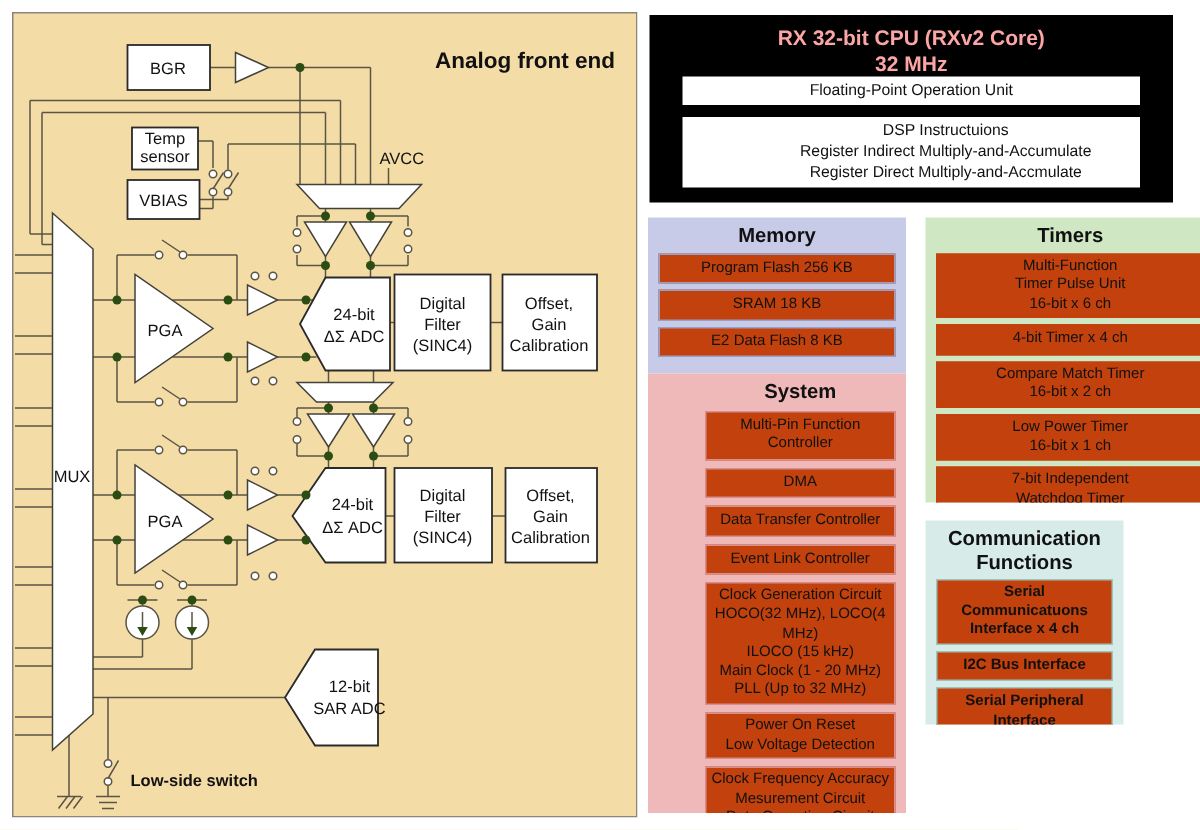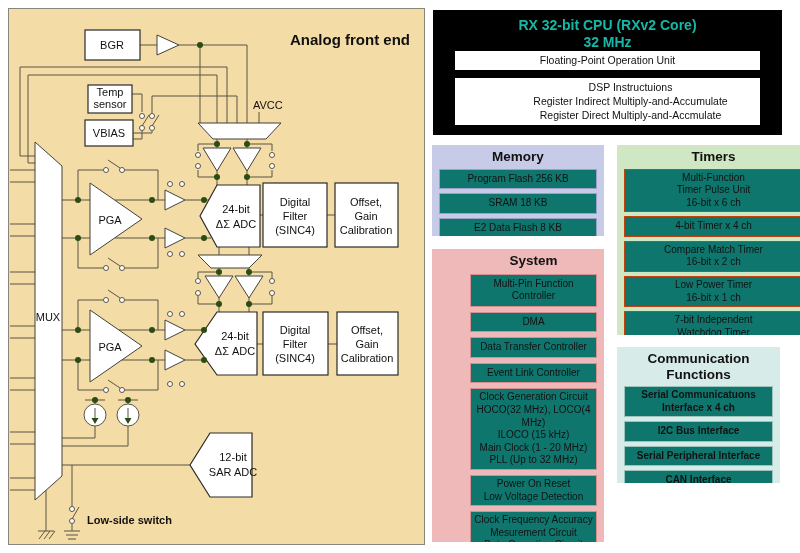--- a/index.html
+++ b/index.html
@@ -2,37 +2,37 @@
 <html><head>
 <meta charset="utf-8">
 <style>
   html,body{margin:0;padding:0;background:#fff;}
   body{font-family:"Liberation Sans", sans-serif; color:#111;}
   #stage{position:relative;width:800px;height:553px;background:#fff;overflow:hidden;}
 
   
   .panel{position:absolute;box-sizing:border-box;padding:4px 7px;display:flex;flex-direction:column;gap:4px;overflow:hidden;}
   .panel .hdr{text-align:center;font-weight:bold;font-size:13.5px;line-height:1.15;white-space:pre-line;flex:0 0 auto;}
-  .wbox{background:#0f766e;text-align:center;font-size:10px;line-height:1.26;padding:2px 1px;white-space:pre-line;
+  .wbox{background:#c2410c;text-align:center;font-size:10px;line-height:1.26;padding:2px 1px;white-space:pre-line;
         display:flex;align-items:center;justify-content:center;flex:0 0 auto;}
   .wbox.single{padding:3px 1px;}
 
-  #memory-panel{left:432px;top:145px;width:172px;height:91px;background:#c7cbe8;}
+  #memory-panel{left:432px;top:145px;width:172px;height:104px;background:#c7cbe8;}
   #memory-panel .wbox{border:1px solid #9aa0c4;}
   #timers-panel{left:617px;top:145px;width:193px;height:190px;background:#cfe7c3;}
   #timers-panel .wbox{border:1px solid #c2410c;}
   #system-panel{left:432px;top:249px;width:172px;height:293px;background:#f0b9b9;gap:5px;padding-left:38px;}
   #system-panel .wbox{border:1px solid #d68f8f;}
-  #comm-panel{left:617px;top:347px;width:163px;height:136px;background:#d7ebe8;}
+  #comm-panel{left:617px;top:347px;width:132px;height:136px;background:#d7ebe8;}
   #comm-panel .wbox{border:1px solid #9cc4bd;font-weight:bold;}
 
   
   #cpu-block{position:absolute;left:433px;top:10px;width:349px;height:125px;background:#000;box-sizing:border-box;
              padding:7px 22px 7px 22px;display:flex;flex-direction:column;}
-  #cpu-title{color:#14b8a6;font-weight:bold;font-size:14px;text-align:center;line-height:1.2;white-space:pre-line;}
+  #cpu-title{color:#fca5a5;font-weight:bold;font-size:14px;text-align:center;line-height:1.2;white-space:pre-line;}
   .cpu-box{background:#fff;color:#111;text-align:center;font-size:10.5px;line-height:1.3;white-space:pre-line;
            padding:3px 2px;}
   #cpu-fpu{margin-top:0;}
   #cpu-dsp{margin-top:8px;padding-left:48px;}
 
   
   #afe{position:absolute;left:8px;top:8px;}
   .wire{stroke:#5a5444;stroke-width:1;fill:none;}
   .shape{stroke:#42413a;stroke-width:1;fill:#fff;}
   .blk{stroke:#2a2a2a;stroke-width:1.2;fill:#fff;}

